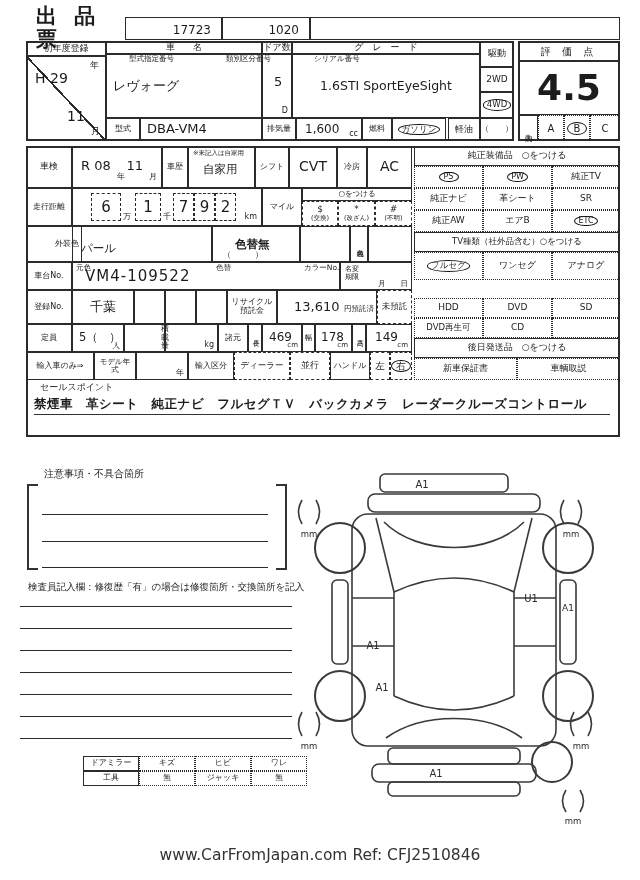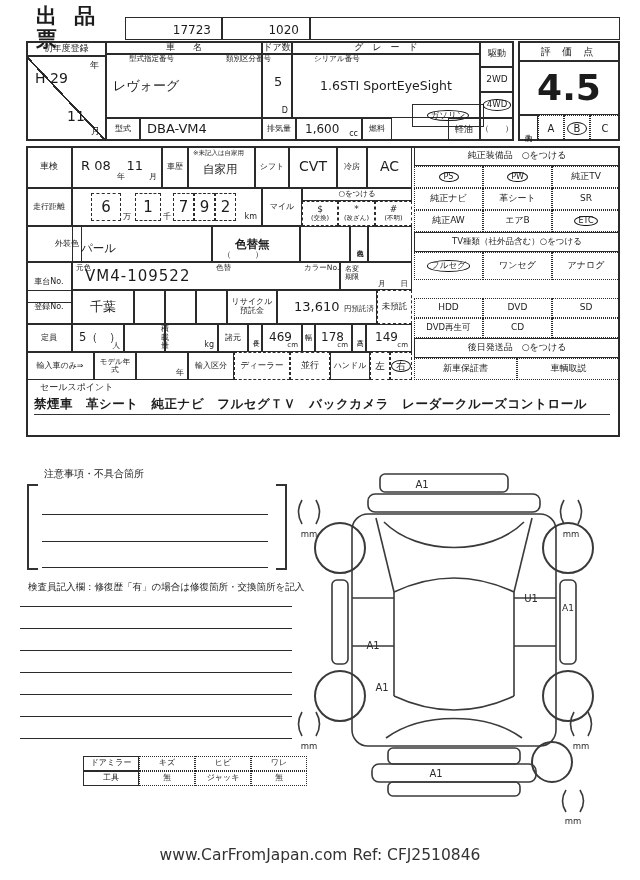--- a/index.html
+++ b/index.html
@@ -58,21 +58,21 @@
     <span class="br">D</span>
   </div>
   <div class="c sm" style="left:262px;top:118px;width:34px;height:23px;">排気量</div>
   <div class="c rel" style="left:296px;top:118px;width:66px;height:23px;">
     <span style="left:8px;top:4px;font-size:12px;">1,600</span>
     <span class="br">cc</span>
   </div>
   <div class="c lbl" style="left:292px;top:41px;width:188px;height:13px;">グ　レ　ー　ド</div>
   <div class="c" style="left:292px;top:54px;width:188px;height:64px;font-size:12.5px;">1.6STI SportEyeSight</div>
   <div class="c sm" style="left:362px;top:118px;width:30px;height:23px;">燃料</div>
-  <div class="c" style="left:392px;top:104px;width:72px;height:23px;margin-left:20px;">
+  <div class="c" style="left:392px;top:118px;width:54px;height:23px;">
     <span class="circ" style="font-size:8.5px;">ガソリン</span>
   </div>
   <div class="c" style="left:448px;top:118px;width:32px;height:23px;font-size:9px;">軽油</div>
   <div class="c sm" style="left:480px;top:118px;width:34px;height:23px;">（　　）</div>
   <div class="c lbl" style="left:480px;top:41px;width:34px;height:26px;">駆動</div>
   <div class="c" style="left:480px;top:67px;width:34px;height:25px;font-size:9px;">2WD</div>
   <div class="c" style="left:480px;top:92px;width:34px;height:26px;">
     <span class="circ" style="font-size:8.5px;">4WD</span>
   </div>
 
@@ -140,21 +140,21 @@
     <span class="tl">色替</span>
     <span style="left:22px;top:11px;font-size:11.5px;font-weight:600;">色替無</span>
     <span style="left:10px;bottom:1px;font-size:8px;">（　　　）</span>
   </div>
   <div class="c rel" style="left:300px;top:226px;width:50px;height:36px;">
     <span class="tl">カラーNo.</span>
   </div>
   <div class="c vert" style="left:350px;top:226px;width:18px;height:36px;font-size:7px;">内装色</div>
   <div class="c" style="left:368px;top:226px;width:44px;height:36px;"></div>
 
-  <div class="c sm" style="left:26px;top:262px;width:46px;height:41px;">車台No.</div>
+  <div class="c sm" style="left:26px;top:262px;width:46px;height:28px;">車台No.</div>
   <div class="c left" style="left:72px;top:262px;width:268px;height:28px;font-size:15px;letter-spacing:1px;padding-left:12px;">VM4-109522</div>
   <div class="c rel" style="left:340px;top:262px;width:72px;height:28px;">
     <span style="left:3px;top:2px;font-size:7px;width:16px;line-height:1.15;">名変期限</span>
     <span class="br" style="font-size:7.5px;">月　　日</span>
   </div>
 
   <div class="c sm" style="left:26px;top:290px;width:46px;height:34px;">登録No.</div>
   <div class="c" style="left:72px;top:290px;width:62px;height:34px;font-size:13px;">千葉</div>
   <div class="c" style="left:134px;top:290px;width:31px;height:34px;"></div>
   <div class="c" style="left:165px;top:290px;width:31px;height:34px;"></div>

